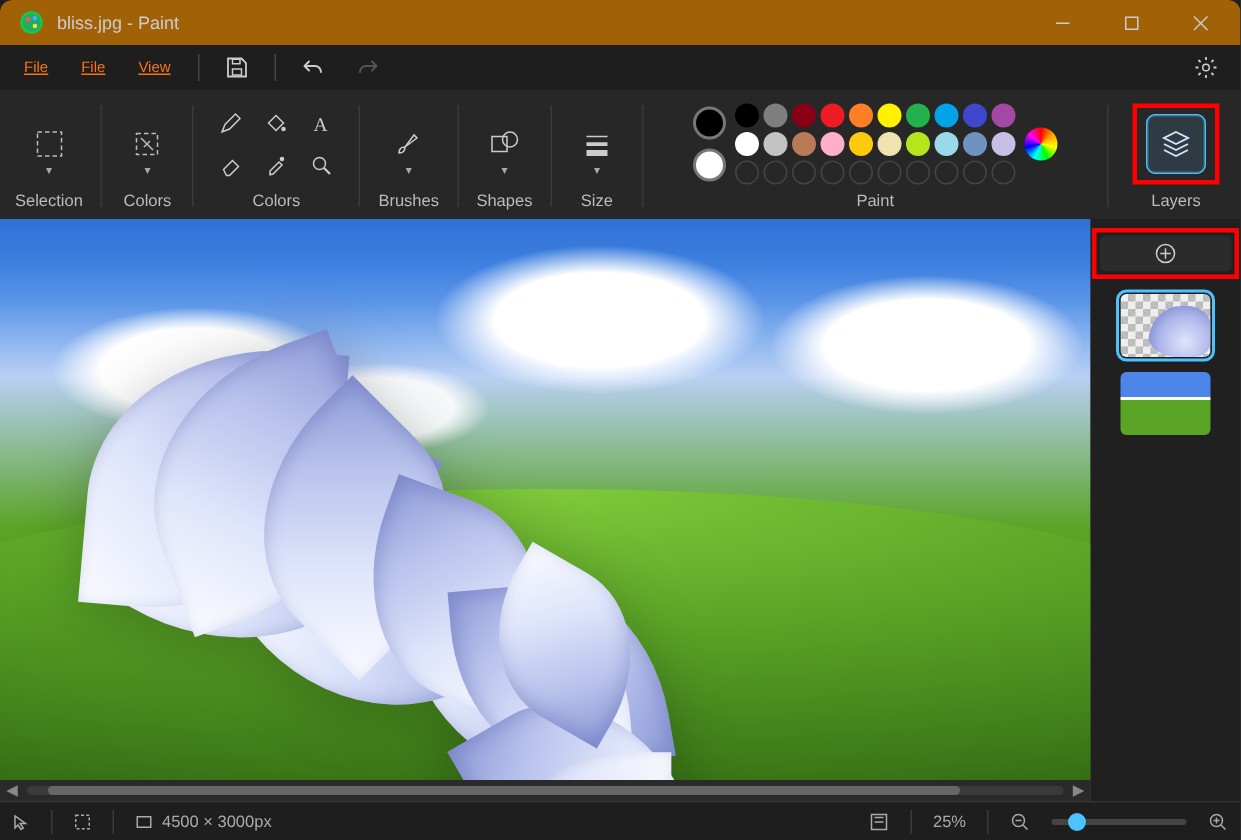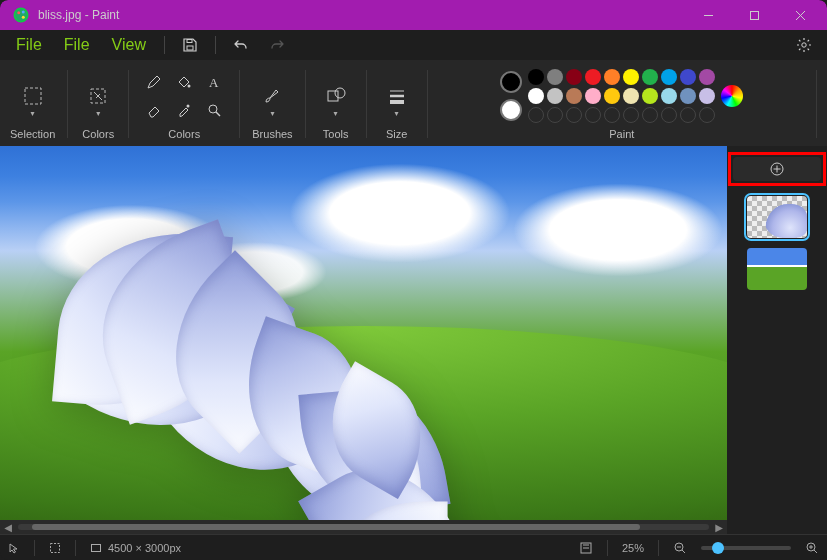--- a/index.html
+++ b/index.html
@@ -6,37 +6,37 @@
   body {
     width: 827px; height: 560px;
     background: #1e1e1e;
     font-family: "Segoe UI", sans-serif;
     font-size: 12px; color: #ddd;
     overflow: hidden;
     border-radius: 8px;
   }
   .titlebar {
     height: 30px; display: flex; align-items: center;
-    background: #a21caf; padding: 0 4px;
+    background: #a16207; padding: 0 4px;
     border-radius: 8px 8px 0 0;
     justify-content: flex-end;
   }
   .titlebar .app-icon {
     width: 18px; height: 18px; margin: 0 8px;
     display: flex; align-items: center; justify-content: center;
   }
   .titlebar .title { color: #ccc; font-size: 12px; }
   .titlebar .spacer { flex: 1; }
   .win-btn { width: 46px; height: 30px; display: flex; align-items: center; justify-content: center; color: #ccc; }
   .win-btn svg { width: 11px; height: 11px; }
   .menubar {
     height: 30px; display: flex; align-items: center;
     background: #1e1e1e; padding: 0 6px; gap: 2px;
   }
-  .menubar .menu-item { padding: 4px 10px; color: #84cc16; font-size: 16px; border-radius: 4px; }
+  .menubar .menu-item { padding: 4px 10px; color: #f97316; font-size: 10px; border-radius: 4px; text-decoration: underline; }
   .menubar .divider { width: 1px; height: 18px; background: #444; margin: 0 6px; }
   .menubar .icon-btn { width: 34px; height: 26px; display:flex; align-items:center; justify-content:center; color:#ccc; border-radius:4px; }
   .menubar .icon-btn.disabled { color:#555; }
   .menubar .spacer { flex:1; }
   .ribbon {
     height: 86px; background: #272727; display: flex; align-items: stretch;
     padding: 4px 6px 2px 6px; gap: 4px;
   }
   .group { display:flex; flex-direction:column; align-items:center; justify-content:space-between; padding: 2px 4px 0 4px; }
   .group .label { font-size: 11px; color: #bbb; margin-top:2px; height:16px; }
@@ -284,21 +284,21 @@
   <div class="group">
     <div class="tools">
       <div class="ribbon-btn">
         <svg width="22" height="22" viewBox="0 0 22 22">
             <rect x="3" y="6" width="10" height="10" fill="none" stroke="#ccc"></rect>
             <circle cx="15" cy="8" r="5" fill="none" stroke="#ccc"></circle>
           </svg>
         <span class="caret">▾</span>
       </div>
     </div>
-    <div class="label">Tools</div>
+    <div class="label">Shapes</div>
   </div>
   <div class="vsep"></div>
 
   <div class="group">
     <div class="tools">
       <div class="ribbon-btn">
         <svg width="22" height="22" viewBox="0 0 22 22">
             <line x1="4" y1="6" x2="18" y2="6" stroke="#ccc" stroke-width="1"></line>
             <line x1="4" y1="11" x2="18" y2="11" stroke="#ccc" stroke-width="2.5"></line>
             <line x1="4" y1="17" x2="18" y2="17" stroke="#ccc" stroke-width="4"></line>
@@ -347,20 +347,33 @@
           <div class="swatch empty"></div>
           <div class="swatch empty"></div>
           <div class="swatch empty"></div>
         </div>
       <div class="rainbow"></div>
     </div>
     <div class="label">Paint</div>
   </div>
   <div class="vsep"></div>
 
+  <div class="group layers-group">
+    <div class="tools">
+      <div class="highlight-box">
+        <div class="layers-btn">
+          <svg width="22" height="22" viewBox="0 0 22 22">
+              <path d="M11 3l8 4-8 4-8-4z" fill="none" stroke="#cfe8ff" stroke-width="1.3"></path>
+              <path d="M3 11l8 4 8-4M3 15l8 4 8-4" fill="none" stroke="#cfe8ff" stroke-width="1.3"></path>
+            </svg>
+        </div>
+      </div>
+    </div>
+    <div class="label">Layers</div>
+  </div>
 </div>
 
 <main>
   <div class="canvas-wrap">
     <div class="canvas">
       <div class="clouds"></div>
       <div class="hill"></div>
       <div class="bloom" id="bloom">
           <div class="petal" style="left: 32%; top: 58%; width: 40%; height: 46%; transform: rotate(-10deg);"></div>
           <div class="petal" style="left: 18%; top: 48%; width: 44%; height: 50%; transform: rotate(-35deg);"></div>

